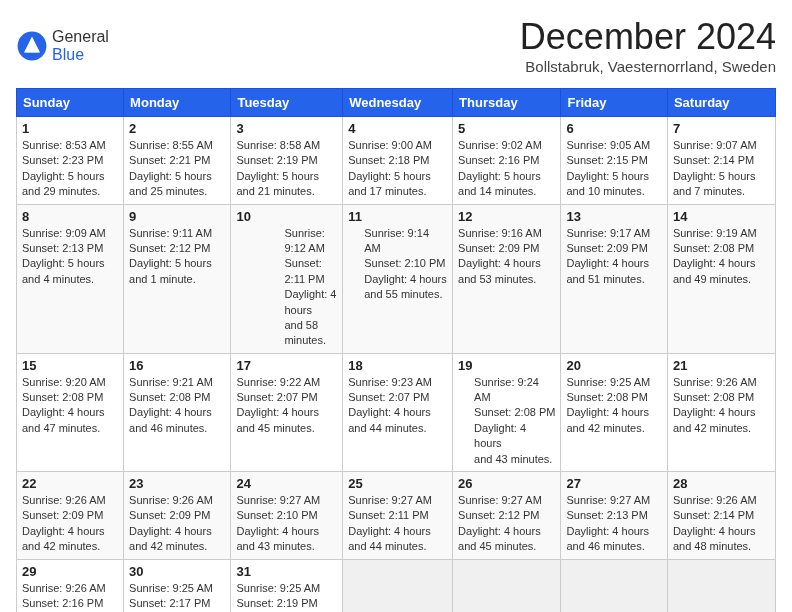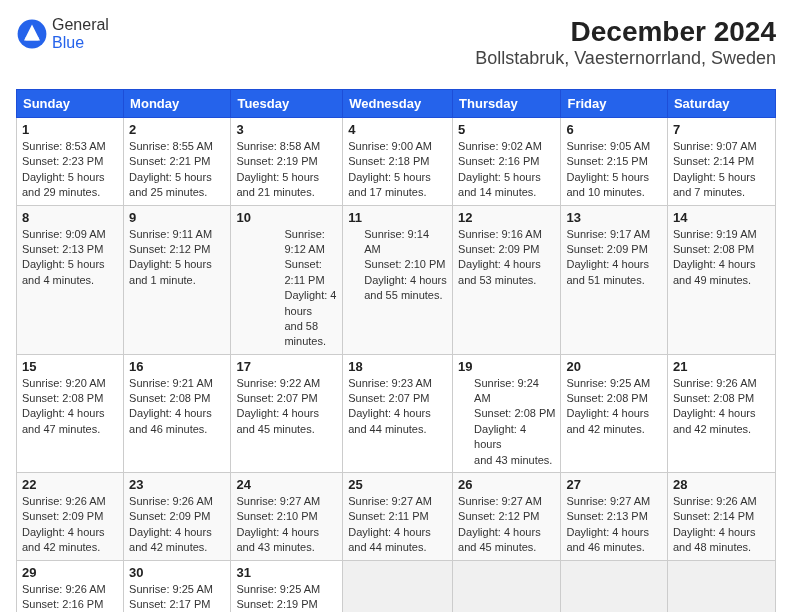--- a/index.html
+++ b/index.html
@@ -6,44 +6,44 @@
     body {
       font-family: Arial, sans-serif;
       background: #fff;
       width: 792px;
       min-height: 612px;
       padding: 16px;
     }
     .header {
       display: flex;
       justify-content: space-between;
-      align-items: flex-start;
-      margin-bottom: 20px;
+      align-items: center;
+      margin-bottom: 13px;
     }
     .logo {
       display: flex;
       align-items: center;
     }
     .logo-general { color: #333; }
     .logo-blue { color: #2563eb; }
     .logo-icon {
       width: 32px;
       height: 32px;
       margin-right: 4px;
     }
     .title-block {
       text-align: right;
     }
     .month-title {
-      font-size: 28px;
-      font-weight: bold;
+      font-size: 36px;
+      font-weight: normal;
       color: #222;
     }
     .location {
-      font-size: 18px;
+      font-size: 15px;
       color: #444;
     }
     table {
       width: 100%;
       border-collapse: collapse;
       font-size: 11px;
     }
     thead tr th {
       background: #2563eb;
       color: #fff;

